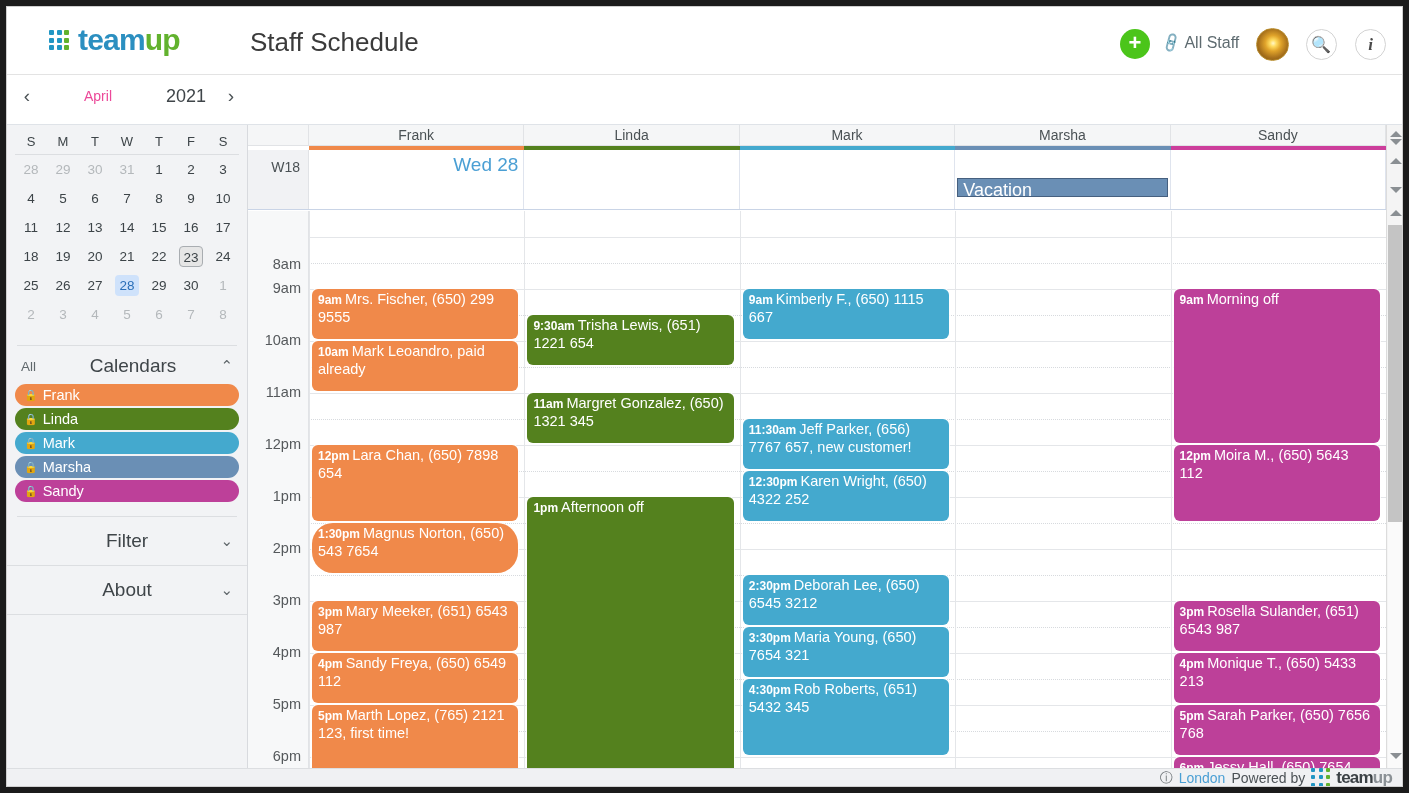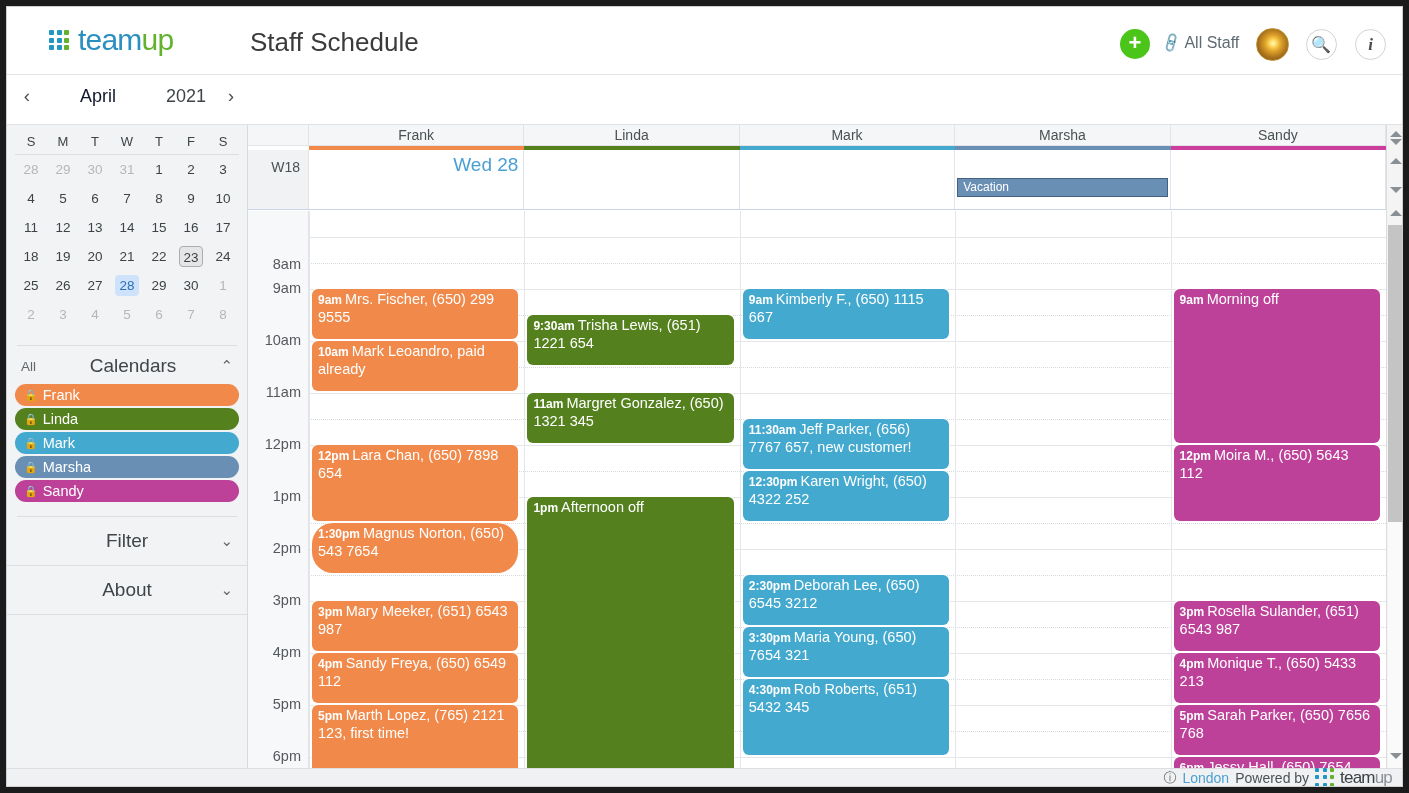--- a/index.html
+++ b/index.html
@@ -20,21 +20,21 @@
 
   
   .topbar{
     position:absolute; left:0; top:0; width:1397px; height:68px;
     background:#fff; border-bottom:1px solid #e3e3e3;
   }
   .logo-wrap{ position:absolute; left:42px; top:16px; display:flex; align-items:center; gap:9px;}
   .logo-dots{ display:grid; grid-template-columns:repeat(3,5px); grid-template-rows:repeat(3,5px); gap:2.5px; }
   .logo-dots i{ display:block; width:5px;height:5px;border-radius:1px; background:#2196c4;}
   .logo-dots i.g{ background:#62b22e;}
-  .logo-text{ font-size:30px; font-weight:normal; letter-spacing:-0.8px;}
+  .logo-text{ font-size:30px; font-weight:bold; letter-spacing:-0.8px;}
   .logo-text .t{ color:#2b8fc0;}
   .logo-text .u{ color:#62b22e;}
   .app-title{
     position:absolute; left:243px; top:20px;
     font-size:26px; color:#3b3b3b; font-weight:normal;
   }
   .plus-btn{
     position:absolute; left:1113px; top:22px; width:30px;height:30px;border-radius:50%;
     background:#4bc51a; color:#fff; font-size:22px; line-height:28px; text-align:center; font-weight:bold;
     cursor:pointer;
@@ -58,21 +58,21 @@
   .circ-btn.search{ left:1299px; font-size:16px; line-height:29px;}
   .circ-btn.info{ left:1348px; font-size:17px; line-height:29px; font-style:italic; font-family:"Liberation Serif", serif; font-weight:bold;}
 
   
   .toolbar{
     position:absolute; left:0; top:68px; width:1397px; height:50px;
     background:#fff; border-bottom:1px solid #dfe3e8;
   }
   .month-nav{ position:absolute; left:6px; top:10px; display:flex; align-items:center; width:232px;}
   .month-nav .arw{ width:28px; text-align:center; font-size:19px; color:#4c5356; cursor:pointer;}
-  .month-nav .mname{ flex:1; text-align:center; font-size:18px; color:#0f172a; }
+  .month-nav .mname{ flex:1; text-align:center; font-size:14px; color:#ec4899; }
   .month-nav .myear{ width:62px; text-align:center; font-size:18px; color:#3f4549;}
   .btn{
     border:1px solid #d7d7d7; background:#fff; color:#3c4246;
     font-size:15px; font-family:"Liberation Sans",sans-serif;
     display:flex; align-items:center; justify-content:center; cursor:pointer;
   }
   .btn-dbl{ left:248px; width:34px; height:30px; border-radius:4px; position:absolute; top:79px; font-size:16px;}
   .btn-refresh{ left:292px; width:32px; height:30px; border-radius:4px; position:absolute; top:79px; font-size:16px;}
   .todaygrp{ position:absolute; left:332px; top:79px; display:flex; }
   .todaygrp .btn{ height:30px; border-radius:0; margin-left:-1px;}
@@ -170,21 +170,21 @@
     width:61px; background:#f1f2f4; border-right:1px solid #e1e3e6;
     font-size:14px; color:#4a5154; text-align:right; padding:9px 8px 0 0;
   }
   .allday .cell{ flex:1; border-right:1px solid #dfe4ee; position:relative; background:#fff;}
   .wed28{
     position:absolute; right:5px; top:4px; font-size:19px; color:#4a9fd4;
   }
   .vacation{
     position:absolute; left:2px; right:2px; top:28px; height:19px;
     background:#6a8fb5; border:1px solid #46607f; color:#fff;
-    font-size:12px; padding:1px 5px; cursor:pointer;
+    font-size:18px; padding:1px 5px; cursor:pointer;
   }
 
   .timegrid{
     position:absolute; left:0; top:86px; width:1138px; height:559px; overflow:hidden;
   }
   .tg-gut{
     position:absolute; left:0; top:0; width:61px; height:559px;
     background:#f7f8f9; border-right:1px solid #e1e3e6;
   }
   .hourlabel{

